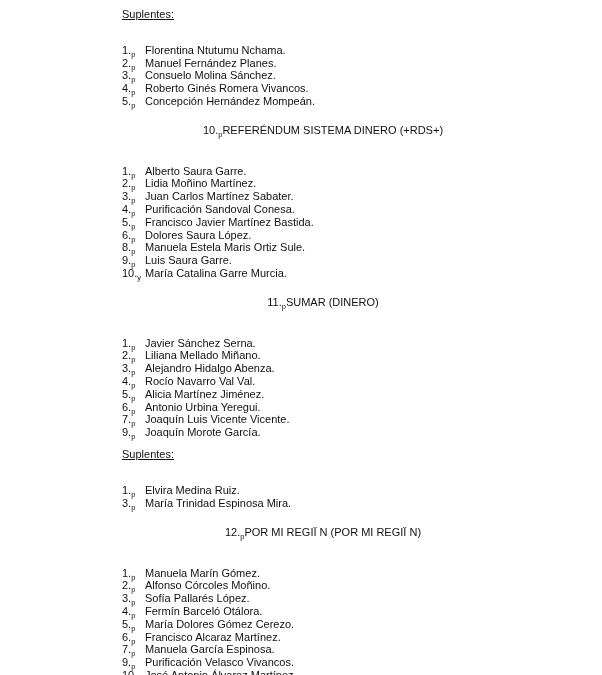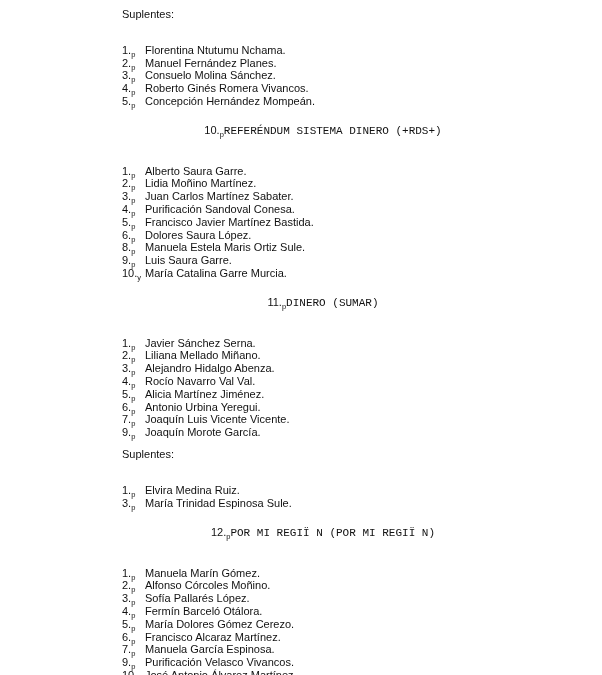--- a/index.html
+++ b/index.html
@@ -17,20 +17,21 @@
   }
   .doc {
     padding: 8px 78px 0 122px;
     width: 402px;
   }
   .block { margin: 0; }
   .label-line {
     line-height: 12.8px;
     white-space: nowrap;
     margin-top: 9.5px;
+    text-decoration: underline;
   }
   .doc > .block:first-child { margin-top: 0; }
   .list {
     margin-top: 23px;
   }
   .row {
     line-height: 12.8px;
     height: 12.8px;
     white-space: nowrap;
   }
@@ -46,21 +47,20 @@
     letter-spacing: 0;
   }
   .header {
     margin-top: 16px;
     line-height: 12.8px;
     text-align: center;
     white-space: nowrap;
   }
   .htitle {
     white-space: pre;
-    font-family: Liberation Mono, monospace;
   }
   .name { white-space: pre; }
 </style>
 </head>
 <body style="background: rgb(255, 255, 255); color: rgb(17, 17, 17);">
 
 <div class="doc">
     <div class="block label-line">Suplentes:</div>
     <div class="block list">
       <div class="row"><span class="num"><span>1.</span><span class="ord">p</span></span><span class="name">Florentina Ntutumu Nchama.</span></div>
@@ -74,35 +74,35 @@
       <div class="row"><span class="num"><span>1.</span><span class="ord">p</span></span><span class="name">Alberto Saura Garre.</span></div>
       <div class="row"><span class="num"><span>2.</span><span class="ord">p</span></span><span class="name">Lidia Moñino Martínez.</span></div>
       <div class="row"><span class="num"><span>3.</span><span class="ord">p</span></span><span class="name">Juan Carlos Martínez Sabater.</span></div>
       <div class="row"><span class="num"><span>4.</span><span class="ord">p</span></span><span class="name">Purificación Sandoval Conesa.</span></div>
       <div class="row"><span class="num"><span>5.</span><span class="ord">p</span></span><span class="name">Francisco Javier Martínez Bastida.</span></div>
       <div class="row"><span class="num"><span>6.</span><span class="ord">p</span></span><span class="name">Dolores Saura López.</span></div>
       <div class="row"><span class="num"><span>8.</span><span class="ord">p</span></span><span class="name">Manuela Estela Maris Ortiz Sule.</span></div>
       <div class="row"><span class="num"><span>9.</span><span class="ord">p</span></span><span class="name">Luis Saura Garre.</span></div>
       <div class="row"><span class="num"><span>10.</span><span class="ord">y</span></span><span class="name">María Catalina Garre Murcia.</span></div>
     </div>
-    <div class="block header"><span class="hnum"><span>11.</span><span class="ord">p</span></span><span class="htitle">DINERO (SUMAR)</span></div>
+    <div class="block header"><span class="hnum"><span>11.</span><span class="ord">p</span></span><span class="htitle">SUMAR (DINERO)</span></div>
     <div class="block list">
       <div class="row"><span class="num"><span>1.</span><span class="ord">p</span></span><span class="name">Javier Sánchez Serna.</span></div>
       <div class="row"><span class="num"><span>2.</span><span class="ord">p</span></span><span class="name">Liliana Mellado Miñano.</span></div>
       <div class="row"><span class="num"><span>3.</span><span class="ord">p</span></span><span class="name">Alejandro Hidalgo Abenza.</span></div>
       <div class="row"><span class="num"><span>4.</span><span class="ord">p</span></span><span class="name">Rocío Navarro Val Val.</span></div>
       <div class="row"><span class="num"><span>5.</span><span class="ord">p</span></span><span class="name">Alicia Martínez Jiménez.</span></div>
       <div class="row"><span class="num"><span>6.</span><span class="ord">p</span></span><span class="name">Antonio Urbina Yeregui.</span></div>
       <div class="row"><span class="num"><span>7.</span><span class="ord">p</span></span><span class="name">Joaquín Luis Vicente Vicente.</span></div>
       <div class="row"><span class="num"><span>9.</span><span class="ord">p</span></span><span class="name">Joaquín Morote García.</span></div>
     </div>
     <div class="block label-line">Suplentes:</div>
     <div class="block list">
       <div class="row"><span class="num"><span>1.</span><span class="ord">p</span></span><span class="name">Elvira Medina Ruiz.</span></div>
-      <div class="row"><span class="num"><span>3.</span><span class="ord">p</span></span><span class="name">María Trinidad Espinosa Sule.</span></div>
+      <div class="row"><span class="num"><span>3.</span><span class="ord">p</span></span><span class="name">María Trinidad Espinosa Mira.</span></div>
     </div>
     <div class="block header"><span class="hnum"><span>12.</span><span class="ord">p</span></span><span class="htitle">POR MI REGIÏ N (POR MI REGIÏ N)</span></div>
     <div class="block list">
       <div class="row"><span class="num"><span>1.</span><span class="ord">p</span></span><span class="name">Manuela Marín Gómez.</span></div>
       <div class="row"><span class="num"><span>2.</span><span class="ord">p</span></span><span class="name">Alfonso Córcoles Moñino.</span></div>
       <div class="row"><span class="num"><span>3.</span><span class="ord">p</span></span><span class="name">Sofía Pallarés López.</span></div>
       <div class="row"><span class="num"><span>4.</span><span class="ord">p</span></span><span class="name">Fermín Barceló Otálora.</span></div>
       <div class="row"><span class="num"><span>5.</span><span class="ord">p</span></span><span class="name">María Dolores Gómez Cerezo.</span></div>
       <div class="row"><span class="num"><span>6.</span><span class="ord">p</span></span><span class="name">Francisco Alcaraz Martínez.</span></div>
       <div class="row"><span class="num"><span>7.</span><span class="ord">p</span></span><span class="name">Manuela García Espinosa.</span></div>

